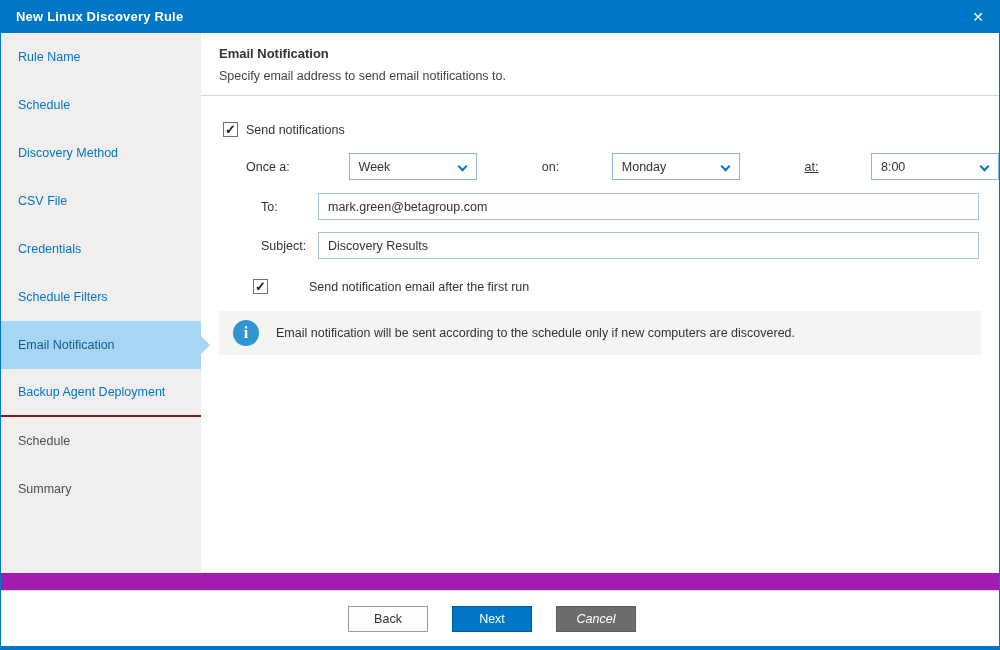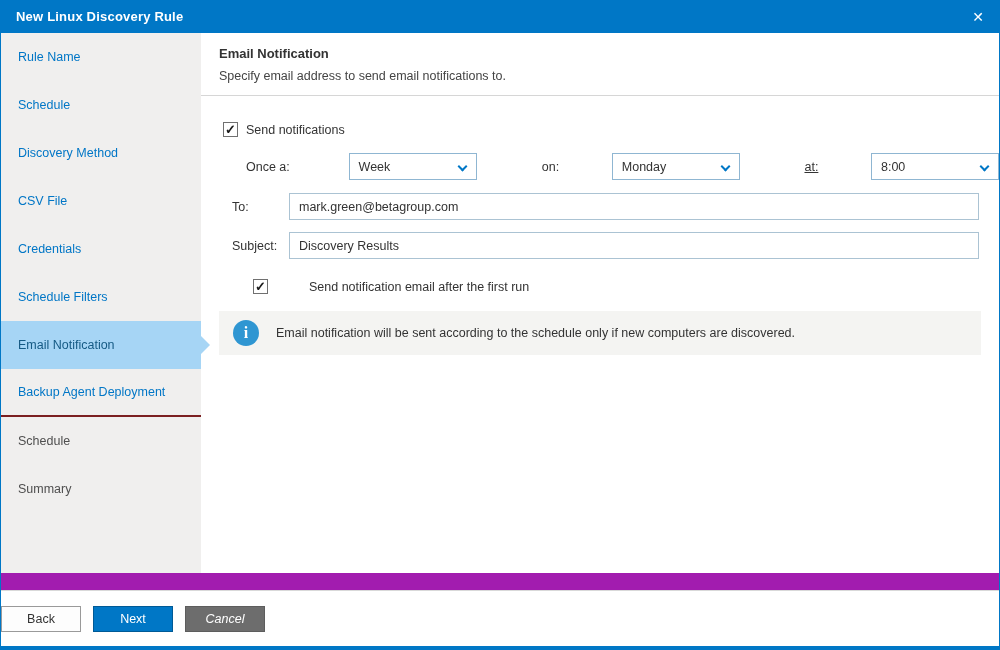--- a/index.html
+++ b/index.html
@@ -54,41 +54,41 @@
   .select{
     width:128px; height:27px; background:#fff; border:1px solid #8fb6d2;
     display:flex; align-items:center; padding:0 26px 0 9px; position:relative;
     font-size:12.5px; color:#333; cursor:pointer;
   }
   .select .chev{
     position:absolute; right:10px; top:9px; width:7px; height:7px;
     border-right:2px solid #0077c6; border-bottom:2px solid #0077c6;
     transform:rotate(45deg);
   }
-  .input-row{ margin:13px 20px 0 31px; }
+  .input-row{ margin:13px 20px 0 60px; }
   .input-row + .input-row{ margin-top:12px; }
   .lbl-field{ width:57px; }
   .text-input{
     flex:1 1 auto; height:27px; border:1px solid #abc3d3; background:#fff;
     padding:0 9px; font-size:12.5px; color:#333; font-family:"Liberation Sans", sans-serif; outline:none;
   }
   .info-box{
     margin:17px 18px 0 18px; height:44px; background:#f4f4f2;
     display:flex; align-items:center; padding:0 14px; gap:17px;
   }
   .info-icon{
     width:26px; height:26px; border-radius:50%; background:#2f96d2; flex:0 0 26px;
     display:flex; align-items:center; justify-content:center;
     color:#fff; font-size:16px; font-weight:700; font-family:"Liberation Serif", serif;
   }
   .info-text{ font-size:12.5px; color:#333; }
   
   .footer{
     flex:0 0 56px; border-top:1px solid #d9d9d9; background:#fff;
-    display:flex; align-items:center; justify-content:flex-start; gap:12px; padding-right:16px;margin-top:17px;
+    display:flex; align-items:center; justify-content:center; gap:24px; padding-right:16px;margin-top:17px;
   }
   .btn{
     width:80px; height:26px; font-size:12.5px; font-family:"Liberation Sans", sans-serif;
     display:flex; align-items:center; justify-content:center; cursor:pointer;
   }
   .btn-back{ background:#fdfdfd; border:1px solid #9a9a9a; color:#333; }
   .btn-next{ background:#0077c6; border:1px solid #005a96; color:#fff; }
   .btn-cancel{ background:#6d6d6d; border:1px solid #5d5d5d; color:#fff;font-style:italic; }
 </style>
 </head>

